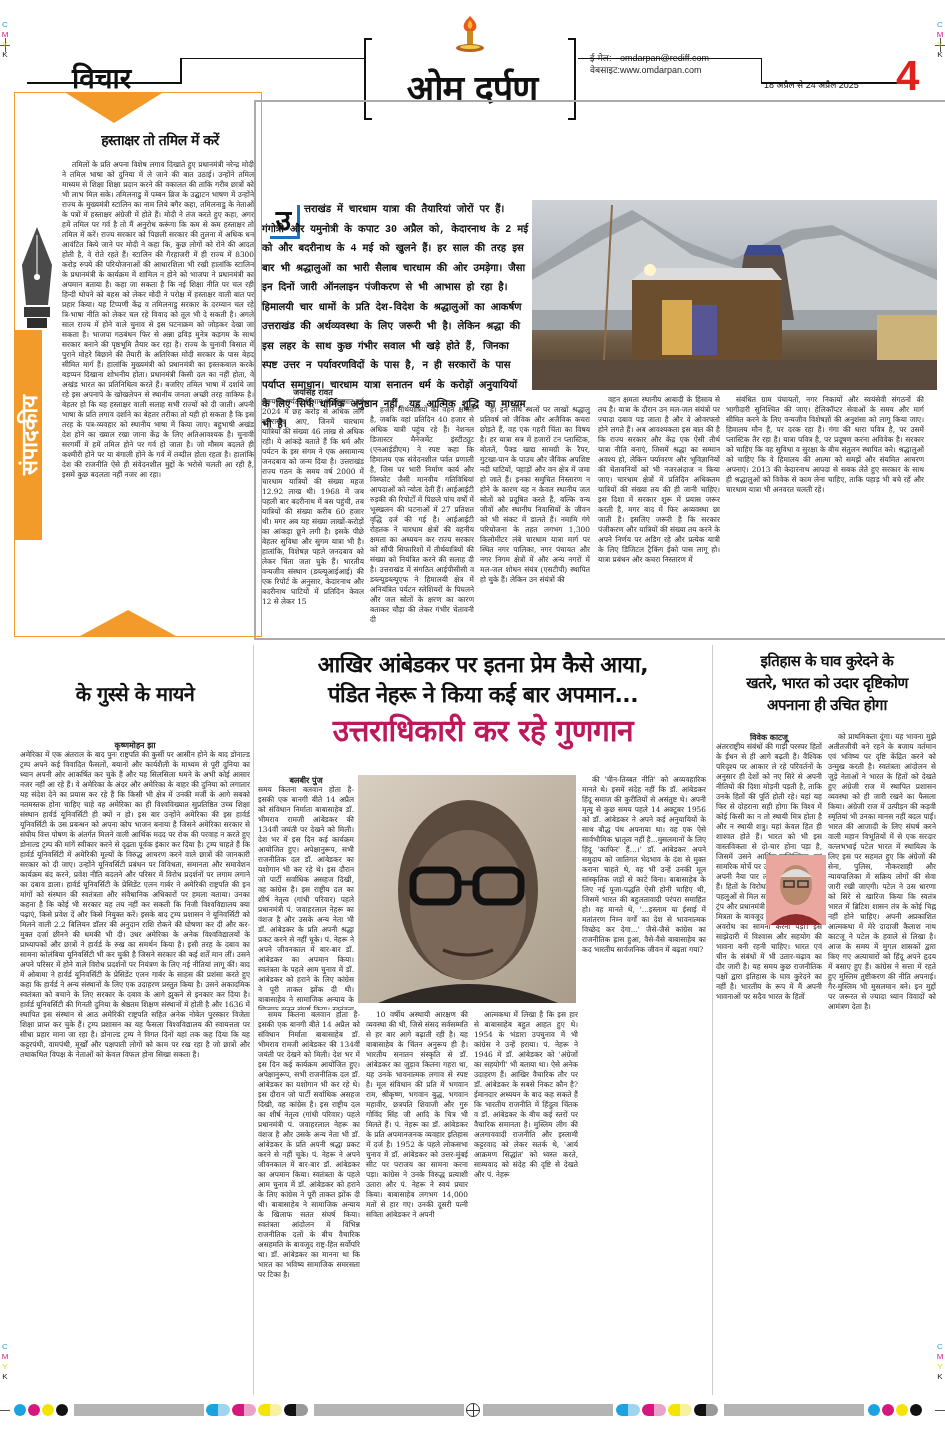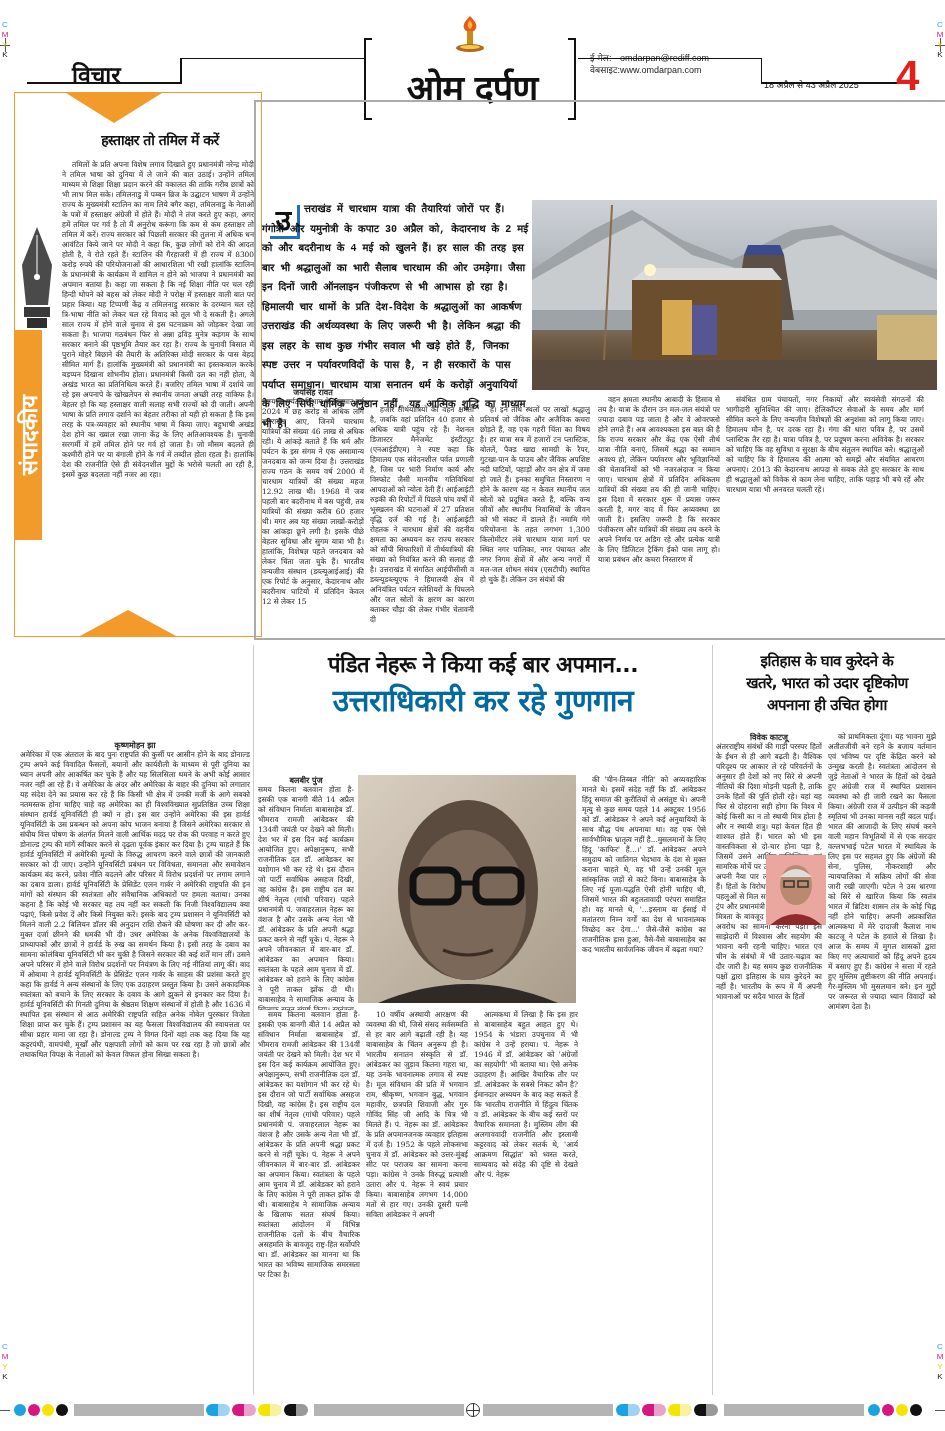--- a/index.html
+++ b/index.html
@@ -3,34 +3,34 @@
 <meta charset="utf-8">
 <style>
 *{box-sizing:border-box;margin:0;padding:0}
 body{width:945px;height:1431px;background:#fff;position:relative;overflow:hidden;font-family:"DejaVu Serif",serif;color:#111}
 .abs{position:absolute}
 .cmyk{position:absolute;font-family:"Liberation Sans",sans-serif;font-size:8px;line-height:10px;text-align:center;width:10px}
 .cmyk span{display:block}
 .c{color:#1aa3e0}.m{color:#d6187e}.y{color:#e8d400}.k{color:#111}
 .crop{position:absolute;background:#555}
 .head-rule{position:absolute;height:2px;background:#111}
-.section{font-family:"DejaVu Sans",sans-serif;font-weight:bold;font-size:23px;left:72px;top:58px}
+.section{font-family:"DejaVu Sans",sans-serif;font-weight:bold;font-size:28px;left:72px;top:58px}
 .masthead{left:365px;top:60px;width:214px;height:58px;font-family:"DejaVu Sans",sans-serif;font-weight:900;font-size:36px;text-align:center;line-height:58px;letter-spacing:-1px}
 .bracket{position:absolute;border:2px solid #111;width:8px}
 .contact{font-family:"Liberation Sans",sans-serif;font-size:9px;color:#222;line-height:12px}
 .pagenum{font-family:"Liberation Sans",sans-serif;font-weight:bold;font-size:42px;color:#e0201b;left:896px;top:52px}
 .date{font-family:"Liberation Sans",sans-serif;font-size:9px;left:764px;top:78px}
 .body-text{font-size:7.4px;line-height:10px;text-align:justify;color:#222;overflow:hidden;text-indent:10px}
 .byline{font-size:8px;font-weight:bold;text-align:center;display:block;text-indent:0}
 .edit-box{position:absolute;border:1px solid #f29a2a}
 .orange-tri{position:absolute;width:0;height:0}
 .vert-label{position:absolute;left:14px;top:330px;width:28px;height:210px;background:#f29a2a}
 .vert-label span{position:absolute;left:50%;top:50%;transform:translate(-50%,-50%) rotate(-90deg);color:#fff;font-family:"DejaVu Sans",sans-serif;font-weight:bold;font-size:22px;white-space:nowrap}
 .h-big{font-family:"DejaVu Sans",sans-serif;font-weight:bold;color:#111;text-align:center;letter-spacing:-0.5px}
-.h-red{color:#0369a1}
+.h-red{color:#be185d}
 .boxed{position:absolute;border:2px solid #aaa}
 .dropcap{position:absolute;left:270px;top:205px;width:30px;height:34px;border-right:3px solid #1f6fc0;border-bottom:3px solid #1f6fc0;font-family:"DejaVu Sans",sans-serif;font-size:28px;font-weight:bold;line-height:32px;text-align:center}
 .intro{font-family:Liberation Mono, monospace;font-weight:bold;font-size:10px;line-height:19.5px;color:#111;position:absolute}
 .photo{position:absolute;overflow:hidden}
 .reg-bar{position:absolute;top:1404px;height:12px;background:#b4b4b4}
 .dot{position:absolute;top:1404px;width:12px;height:12px;border-radius:50%}
 .half{position:absolute;top:1404px;width:12px;height:12px;border-radius:6px 0 0 6px}
 .half2{position:absolute;top:1404px;width:12px;height:12px;border-radius:0 6px 6px 0}
 .col-rule{position:absolute;width:1px;background:#ccc}
 </style>
@@ -84,21 +84,21 @@
 </div>
 <div class="abs masthead">ओम दर्पण</div>
 
 <div class="abs contact" style="left:590px;top:52px">
   <div><span style="display:inline-block;width:30px">ई-मेल:</span><span>omdarpan@rediff.com</span></div>
   <div><span style="display:inline-block;width:30px">वेबसाइट:</span><span>www.omdarpan.com</span></div>
 </div>
 <div class="head-rule" style="left:578px;top:58px;width:184px;height:1px"></div>
 <div class="abs" style="left:761px;top:58px;width:1px;height:26px;background:#111"></div>
 <div class="head-rule" style="left:761px;top:82px;width:155px"></div>
-<div class="abs date">18 अप्रैल से 43 अप्रैल 2025</div>
+<div class="abs date">18 अप्रैल से 24 अप्रैल 2025</div>
 <div class="abs pagenum">4</div>
 
 <div class="edit-box" style="left:14px;top:92px;width:248px;height:545px"></div>
 <div class="orange-tri" style="left:66px;top:93px;border-left:48px solid transparent;border-right:48px solid transparent;border-top:30px solid #f29a2a"></div>
 <div class="abs h-big" style="left:70px;top:130px;width:180px;font-size:14px">हस्ताक्षर तो तमिल में करें</div>
 <div class="abs" style="left:18px;top:225px;width:38px;height:105px">
   <svg width="38" height="105" viewBox="0 0 38 105">
     <path d="M19 2 L34 40 L30 80 L8 80 L4 40 Z" fill="#4a4a4a"></path>
     <line x1="19" y1="10" x2="19" y2="50" stroke="#fff" stroke-width="1"></line>
     <circle cx="19" cy="52" r="3" fill="#fff"></circle>
@@ -137,28 +137,30 @@
 <div class="abs body-text" style="left:262px;top:387px;width:102px;height:232px">
   <span class="byline">जयसिंह रावत</span>
   <span>राज्य के पर्यटन विभाग के अनुसार वर्ष 2024 में छह करोड़ से अधिक लोग उत्तराखंड आए, जिनमें चारधाम यात्रियों की संख्या 46 लाख से अधिक रही। ये आंकड़े बताते हैं कि धर्म और पर्यटन के इस संगम ने एक असामान्य जनदबाव को जन्म दिया है। उत्तराखंड राज्य गठन के समय वर्ष 2000 में चारधाम यात्रियों की संख्या महज 12.92 लाख थी। 1968 में जब पहली बार बदरीनाथ में बस पहुंची, तब यात्रियों की संख्या करीब 60 हजार थी। मगर अब यह संख्या लाखों-करोड़ों का आंकड़ा छूने लगी है। इसके पीछे बेहतर सुविधा और सुगम यात्रा भी है। हालांकि, विशेषज्ञ पहले जनदबाव को लेकर चिंता जता चुके हैं। भारतीय वन्यजीव संस्थान (डब्ल्यूआईआई) की एक रिपोर्ट के अनुसार, केदारनाथ और बदरीनाथ घाटियों में प्रतिदिन केवल 12 से लेकर 15</span>
 </div>
 <div class="abs body-text" style="left:370px;top:405px;width:104px;height:232px">हजार तीर्थयात्रियों की वहन क्षमता है, जबकि वहां प्रतिदिन 40 हजार से अधिक यात्री पहुंच रहे हैं। नेशनल डिजास्टर मैनेजमेंट इंस्टीट्यूट (एनआईडीएम) ने स्पष्ट कहा कि हिमालय एक संवेदनशील पर्वत प्रणाली है, जिस पर भारी निर्माण कार्य और विस्फोट जैसी मानवीय गतिविधियां आपदाओं को न्योता देती हैं। आईआईटी रुड़की की रिपोर्टों में पिछले पांच वर्षों में भूस्खलन की घटनाओं में 27 प्रतिशत वृद्धि दर्ज की गई है। आईआईटी रोहतक ने चारधाम क्षेत्रों की वहनीय क्षमता का अध्ययन कर राज्य सरकार को सौंपी सिफारिशों में तीर्थयात्रियों की संख्या को नियंत्रित करने की सलाह दी है। उत्तराखंड में संगठित आईपीसीसी व डब्ल्यूडब्ल्यूएफ ने हिमालयी क्षेत्र में अनियंत्रित पर्यटन स्लेशियरों के पिघलने और जल स्रोतों के क्षरण का कारण बताकर चौड़ा की लेकर गंभीर चेतावनी दी</div>
 <div class="abs body-text" style="left:480px;top:405px;width:110px;height:232px">है। इन तीर्थ स्थलों पर लाखों श्रद्धालु प्रतिवर्ष जो जैविक और अजैविक कचरा छोड़ते हैं, वह एक गहरी चिंता का विषय है। हर यात्रा सत्र में हजारों टन प्लास्टिक, बोतलें, पैक्ड खाद्य सामग्री के रैपर, गुटखा-पान के पाउच और जैविक अपशिष्ट नदी घाटियों, पहाड़ों और वन क्षेत्र में जमा हो जाते हैं। इनका समुचित निस्तारण न होने के कारण यह न केवल स्थानीय जल स्रोतों को प्रदूषित करते हैं, बल्कि वन्य जीवों और स्थानीय निवासियों के जीवन को भी संकट में डालते हैं। नमामि गंगे परियोजना के तहत लगभग 1,300 किलोमीटर लंबे चारधाम यात्रा मार्ग पर स्थित नगर पालिका, नगर पंचायत और नगर निगम क्षेत्रों में और अन्य नगरों में मल-जल शोधन संयंत्र (एसटीपी) स्थापित हो चुके हैं। लेकिन उन संयंत्रों की</div>
 <div class="abs body-text" style="left:598px;top:395px;width:122px;height:242px">वहन क्षमता स्थानीय आबादी के हिसाब से तय है। यात्रा के दौरान उन मल-जल संयंत्रों पर ज्यादा दबाव पड़ जाता है और वे ओवरफ्लो होने लगते हैं। अब आवश्यकता इस बात की है कि राज्य सरकार और केंद्र एक ऐसी तीर्थ यात्रा नीति बनाएं, जिसमें श्रद्धा का सम्मान अवश्य हो, लेकिन पर्यावरण और भूविज्ञानियों की चेतावनियों को भी नजरअंदाज न किया जाए। चारधाम क्षेत्रों में प्रतिदिन अधिकतम यात्रियों की संख्या तय की ही जानी चाहिए। इस दिशा में सरकार शुरू में प्रयास जरूर करती है, मगर बाद में फिर अव्यवस्था छा जाती है। इसलिए जरूरी है कि सरकार पंजीकरण और यात्रियों की संख्या तय करने के अपने निर्णय पर अडिग रहे और प्रत्येक यात्री के लिए डिजिटल ट्रैकिंग ईको पास लागू हो। यात्रा प्रबंधन और कचरा निस्तारण में</div>
 <div class="abs body-text" style="left:726px;top:395px;width:198px;height:242px">संबंधित ग्राम पंचायतों, नगर निकायों और स्वयंसेवी संगठनों की भागीदारी सुनिश्चित की जाए। हेलिकॉप्टर सेवाओं के समय और मार्ग सीमित करने के लिए वन्यजीव विशेषज्ञों की अनुशंसा को लागू किया जाए। हिमालय मौन है, पर दरक रहा है। गंगा की धारा पवित्र है, पर उसमें प्लास्टिक तैर रहा है। यात्रा पवित्र है, पर प्रदूषण करना अविवेक है। सरकार को चाहिए कि वह सुविधा व सुरक्षा के बीच संतुलन स्थापित करे। श्रद्धालुओं को चाहिए कि वे हिमालय की आत्मा को समझें और संयमित आचरण अपनाएं। 2013 की केदारनाथ आपदा से सबक लेते हुए सरकार के साथ ही श्रद्धालुओं को विवेक से काम लेना चाहिए, ताकि पहाड़ भी बचे रहें और चारधाम यात्रा भी अनवरत चलती रहे।</div>
 
 <div class="abs h-big" style="left:20px;top:680px;width:230px;font-size:20px;line-height:28px">
+  <div>के गुस्से के मायने</div>
 </div>
 <div class="abs body-text" style="left:20px;top:740px;width:230px;height:655px">
   <span class="byline">कृष्णमोहन झा</span>
   <span>अमेरिका में एक अंतराल के बाद पुनः राष्ट्रपति की कुर्सी पर आसीन होने के बाद डोनाल्ड ट्रम्प अपने कई विवादित फैसलों, बयानों और कार्यशैली के माध्यम से पूरी दुनिया का ध्यान अपनी ओर आकर्षित कर चुके हैं और यह सिलसिला थमने के अभी कोई आसार नजर नहीं आ रहे हैं। वे अमेरिका के अंदर और अमेरिका के बाहर की दुनिया को लगातार यह संदेश देने का प्रयास कर रहे हैं कि किसी भी क्षेत्र में उनकी मर्जी के आगे सबको नतमस्तक होना चाहिए चाहे वह अमेरिका का ही विश्वविख्यात सुप्रतिष्ठित उच्च शिक्षा संस्थान हार्वर्ड यूनिवर्सिटी ही क्यों न हो। इस बार उन्होंने अमेरिका की इस हार्वर्ड यूनिवर्सिटी के उस प्रबन्धन को अपना कोप भाजन बनाया है जिसने अमेरिका सरकार से संघीय वित्त पोषण के अंतर्गत मिलने वाली आर्थिक मदद पर रोक की परवाह न करते हुए डोनाल्ड ट्रम्प की मांगें स्वीकार करने से दृढ़ता पूर्वक इंकार कर दिया है। ट्रम्प चाहते हैं कि हार्वर्ड यूनिवर्सिटी में अमेरिकी मूल्यों के विरुद्ध आचरण करने वाले छात्रों की जानकारी सरकार को दी जाए। उन्होंने यूनिवर्सिटी प्रबंधन पर विविधता, समानता और समावेशन कार्यक्रम बंद करने, प्रवेश नीति बदलने और परिसर में विरोध प्रदर्शनों पर लगाम लगाने का दबाव डाला। हार्वर्ड यूनिवर्सिटी के प्रेसिडेंट एलन गार्बर ने अमेरिकी राष्ट्रपति की इन मांगों को संस्थान की स्वतंत्रता और संवैधानिक अधिकारों पर हमला बताया। उनका कहना है कि कोई भी सरकार यह तय नहीं कर सकती कि निजी विश्वविद्यालय क्या पढ़ाएं, किसे प्रवेश दें और किसे नियुक्त करें। इसके बाद ट्रम्प प्रशासन ने यूनिवर्सिटी को मिलने वाली 2.2 बिलियन डॉलर की अनुदान राशि रोकने की घोषणा कर दी और कर-मुक्त दर्जा छीनने की धमकी भी दी। उधर अमेरिका के अनेक विश्वविद्यालयों के प्राध्यापकों और छात्रों ने हार्वर्ड के रुख का समर्थन किया है। इसी तरह के दबाव का सामना कोलंबिया यूनिवर्सिटी भी कर चुकी है जिसने सरकार की कई शर्तें मान लीं। उसने अपने परिसर में होने वाले विरोध प्रदर्शनों पर नियंत्रण के लिए नई नीतियां लागू कीं। बाद में ओबामा ने हार्वर्ड यूनिवर्सिटी के प्रेसिडेंट एलन गार्बर के साहस की प्रशंसा करते हुए कहा कि हार्वर्ड ने अन्य संस्थानों के लिए एक उदाहरण प्रस्तुत किया है। उसने अकादमिक स्वतंत्रता को बचाने के लिए सरकार के दबाव के आगे झुकने से इनकार कर दिया है। हार्वर्ड यूनिवर्सिटी की गिनती दुनिया के श्रेष्ठतम शिक्षण संस्थानों में होती है और 1636 में स्थापित इस संस्थान से आठ अमेरिकी राष्ट्रपति सहित अनेक नोबेल पुरस्कार विजेता शिक्षा प्राप्त कर चुके हैं। ट्रम्प प्रशासन का यह फैसला विश्वविद्यालय की स्वायत्तता पर सीधा प्रहार माना जा रहा है। डोनाल्ड ट्रम्प ने विगत दिनों यहां तक कह दिया कि यह कट्टरपंथी, वामपंथी, मूर्खों और पक्षपाती लोगों को काम पर रख रहा है जो छात्रों और तथाकथित विपक्ष के नेताओं को केवल विफल होना सिखा सकता है।</span>
 </div>
 <div class="col-rule" style="left:253px;top:645px;height:750px"></div>
 
 <div class="abs h-big" style="left:258px;top:650px;width:450px;font-size:22px;line-height:30px">
+  <div>आखिर आंबेडकर पर इतना प्रेम कैसे आया,</div>
   <div>पंडित नेहरू ने किया कई बार अपमान...</div>
   <div class="h-red" style="font-size:30px;line-height:42px">उत्तराधिकारी कर रहे गुणगान</div>
 </div>
 <div class="photo" style="left:358px;top:775px;width:218px;height:228px;background:linear-gradient(135deg,#d9cfc1,#a99c8a)">
   <svg width="218" height="228" viewBox="0 0 218 228">
     <ellipse cx="110" cy="115" rx="70" ry="90" fill="#5b4a3e"></ellipse>
     <ellipse cx="110" cy="130" rx="58" ry="75" fill="#7b6858"></ellipse>
     <rect x="55" y="95" width="45" height="32" rx="10" fill="none" stroke="#111" stroke-width="7"></rect>
     <rect x="118" y="95" width="45" height="32" rx="10" fill="none" stroke="#111" stroke-width="7"></rect>
     <line x1="100" y1="108" x2="118" y2="108" stroke="#111" stroke-width="5"></line>

